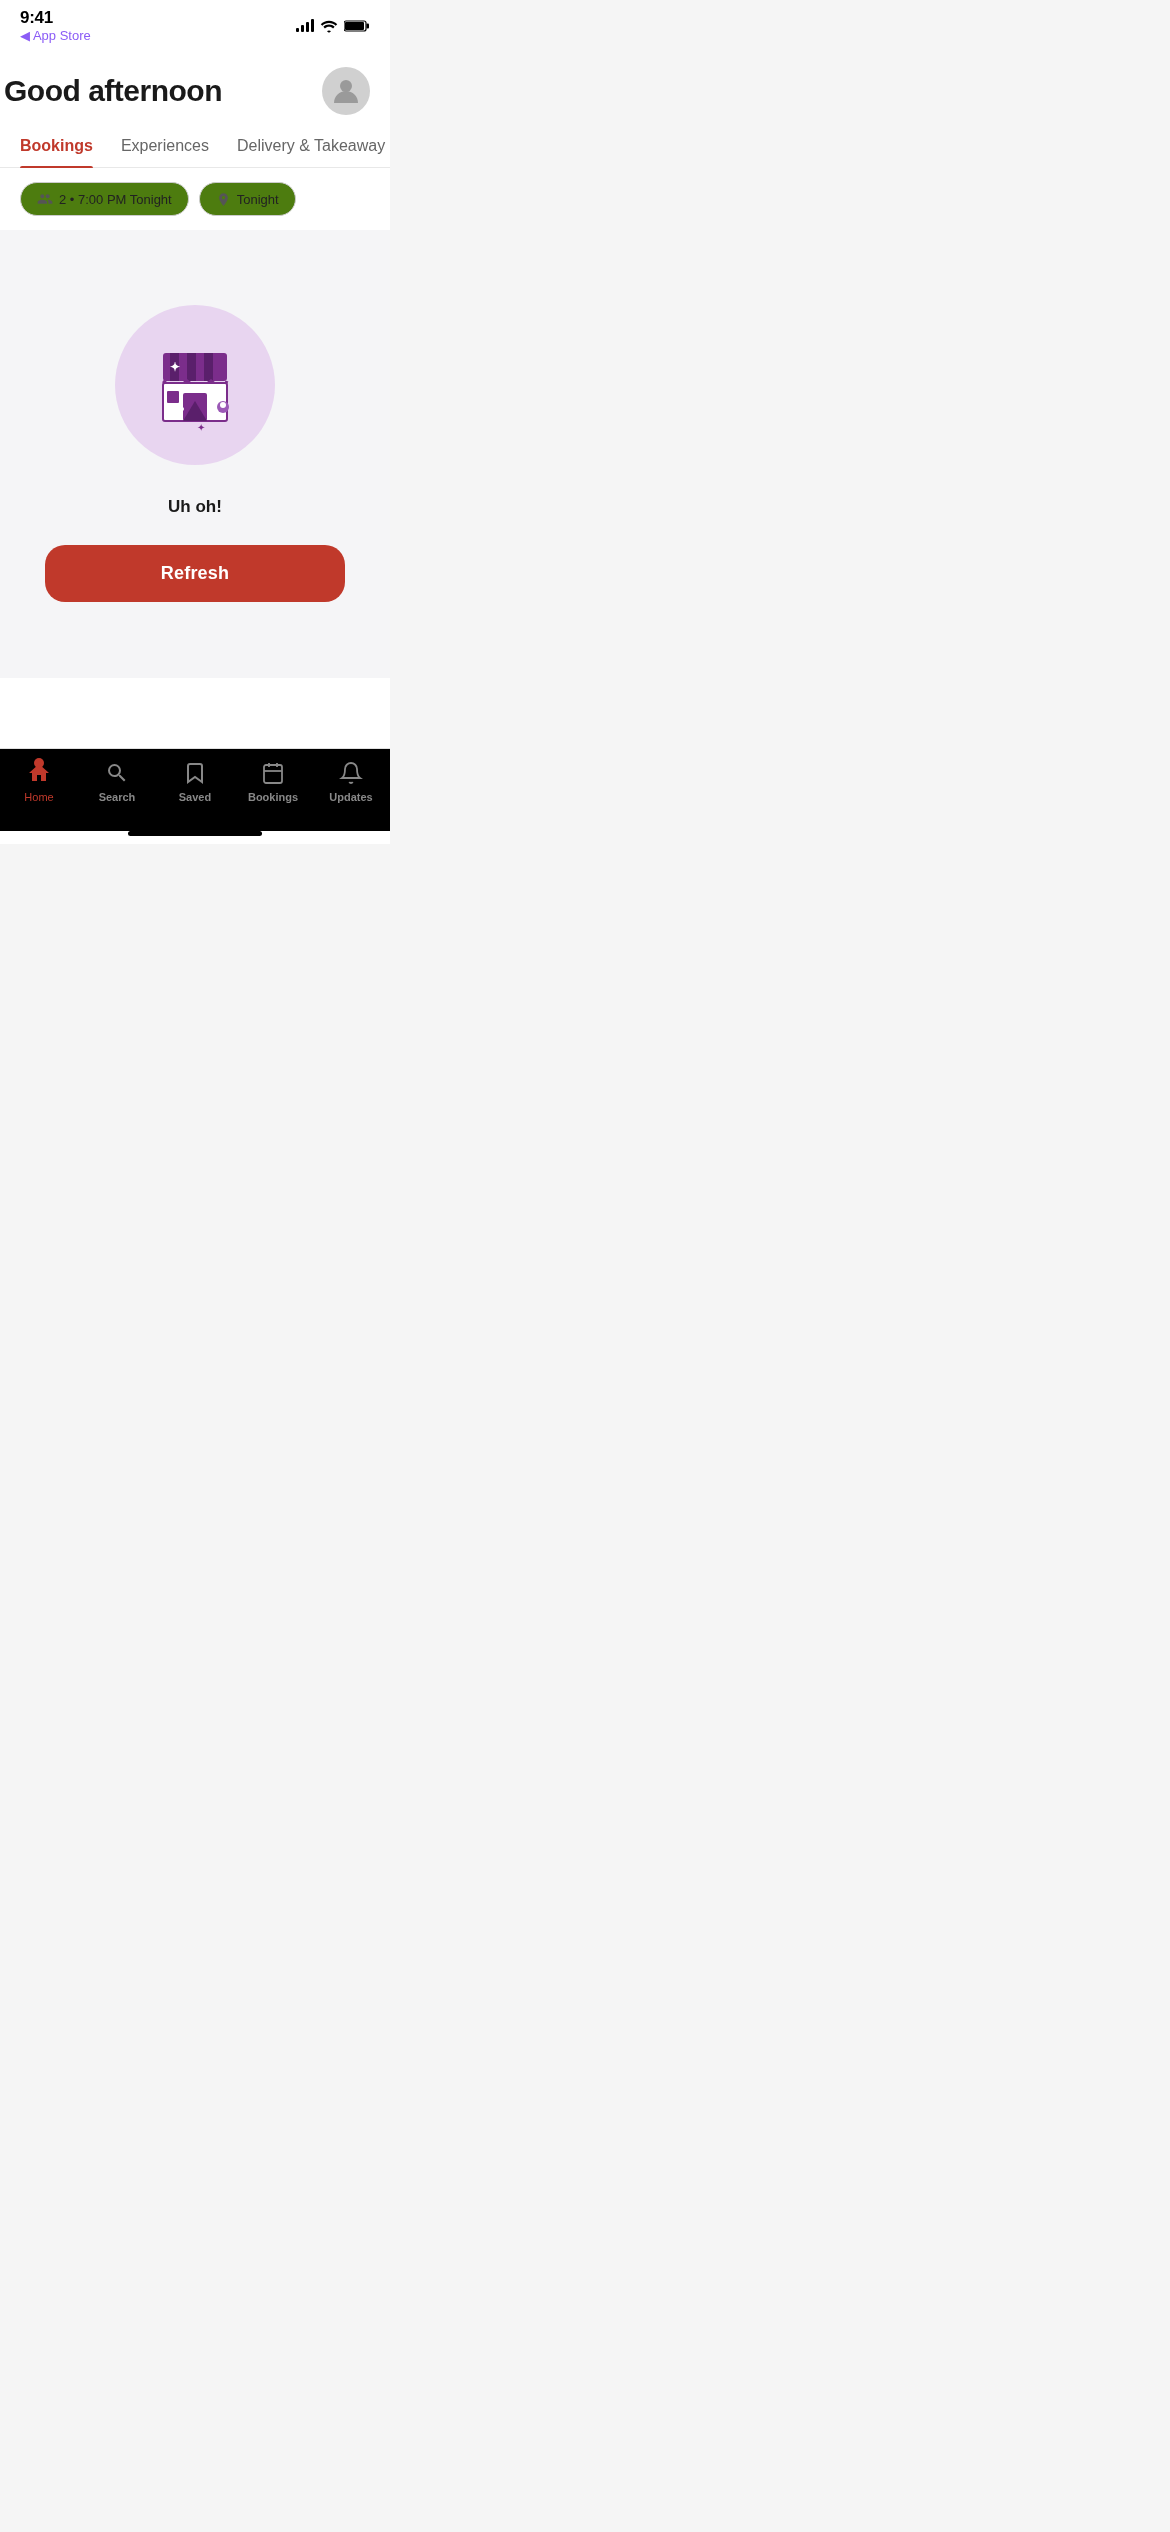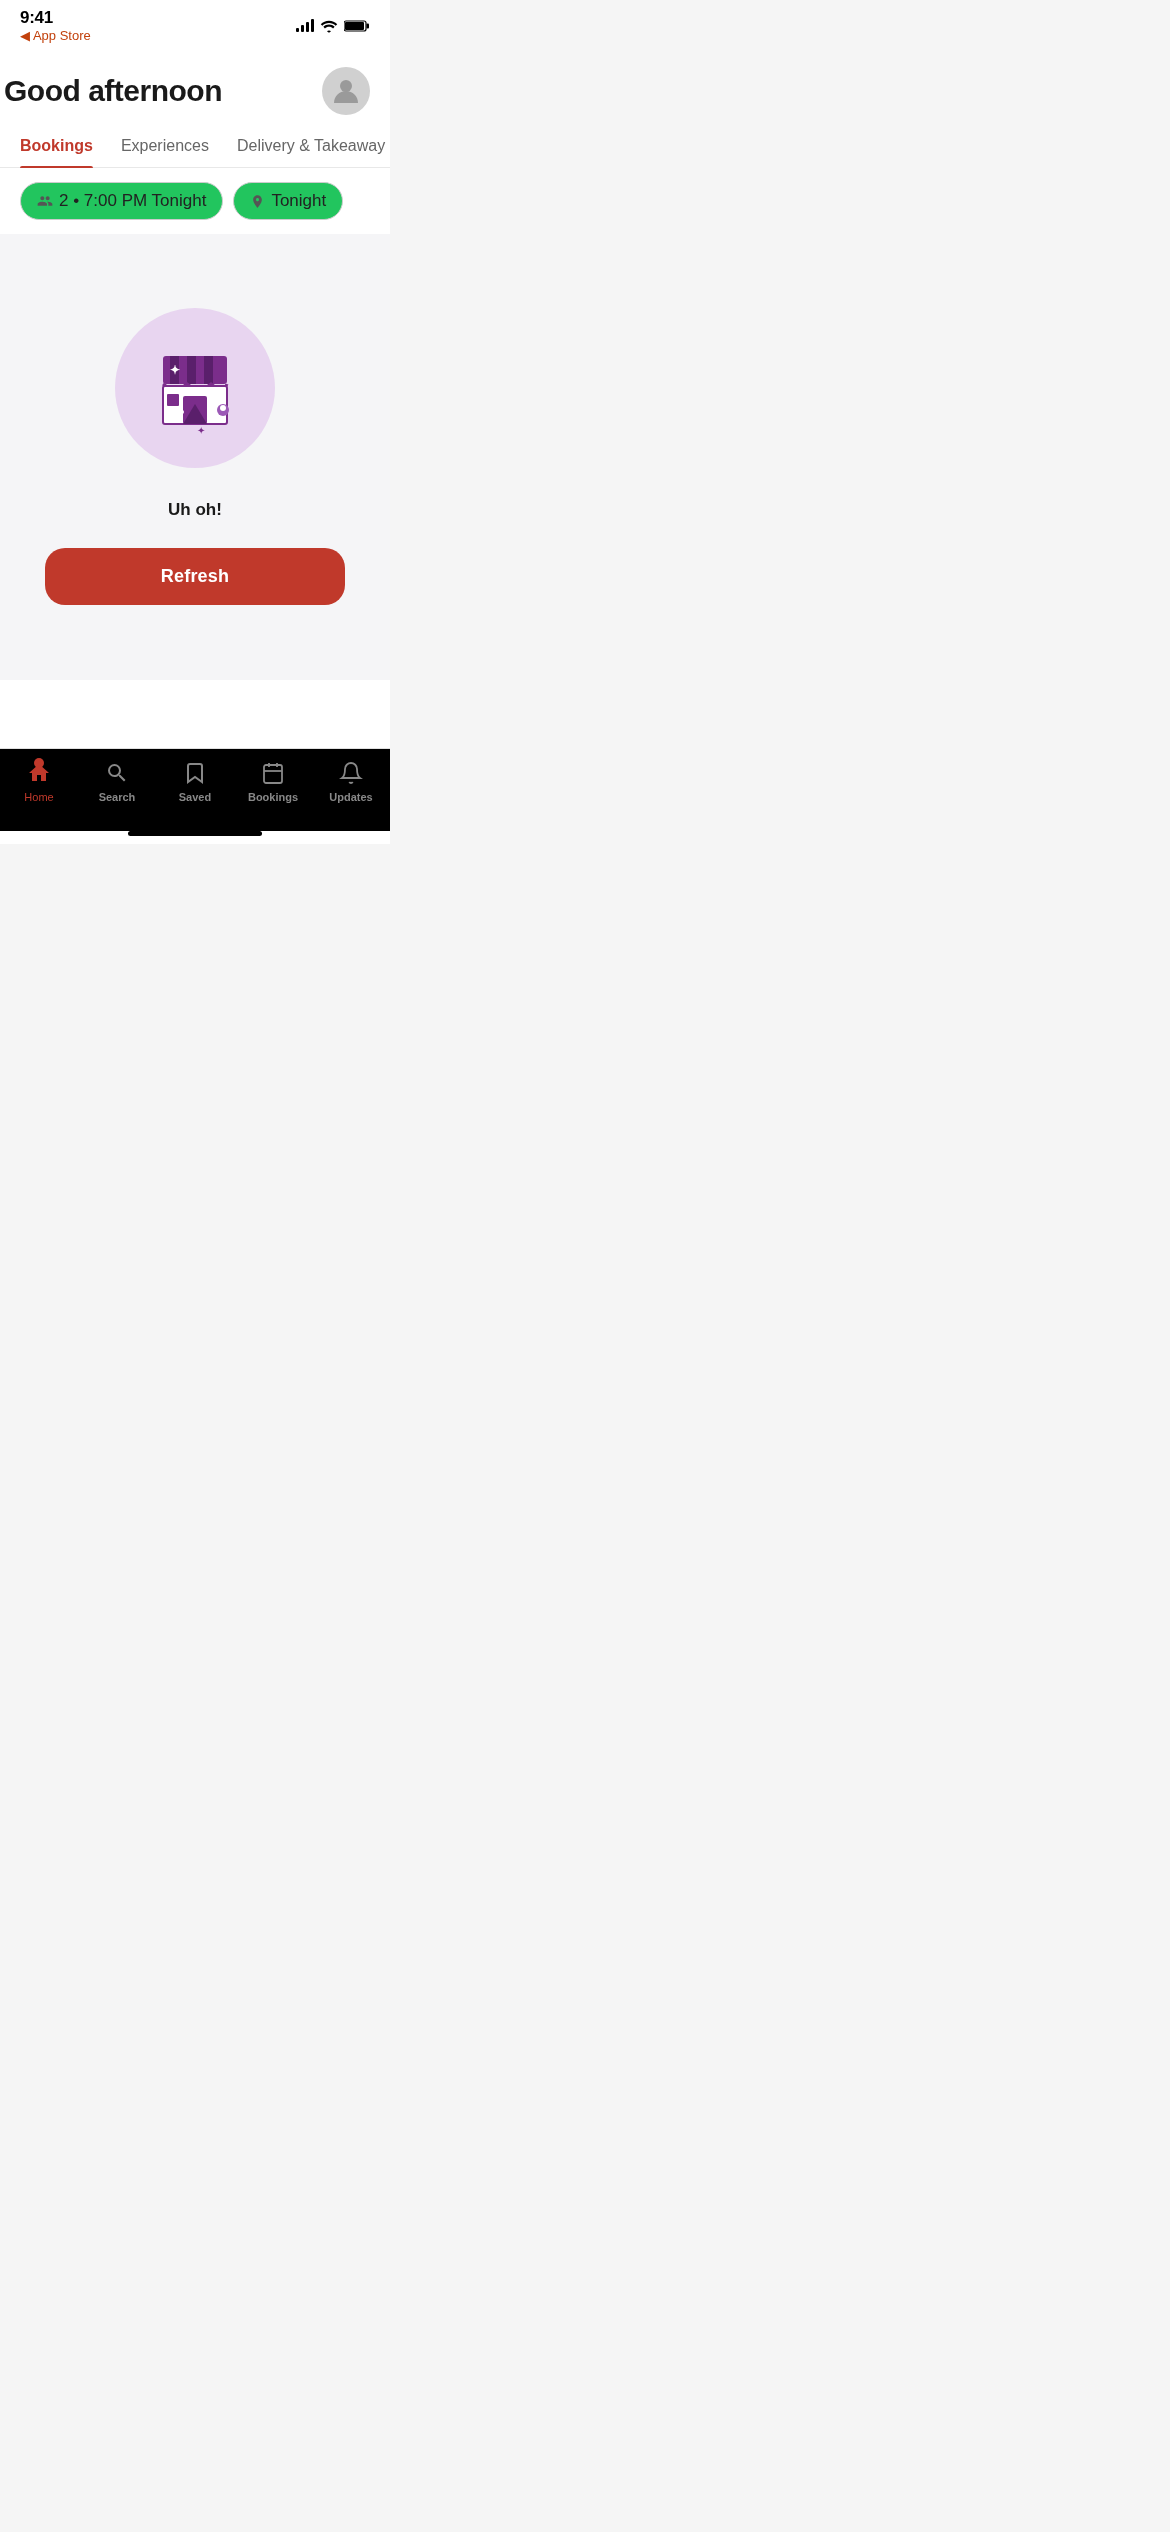--- a/index.html
+++ b/index.html
@@ -41,21 +41,21 @@
 
     .status-time {
       font-size: 17px;
       font-weight: 600;
       color: #000;
       letter-spacing: -0.3px;
     }
 
     .status-back {
       font-size: 13px;
-      color: #c2410c;
+      color: #8b5cf6;
       display: flex;
       align-items: center;
       gap: 3px;
     }
 
     .status-right {
       display: flex;
       align-items: center;
       gap: 6px;
     }
@@ -148,22 +148,22 @@
       background: #fff;
     }
 
     .filter-btn {
       display: flex;
       align-items: center;
       gap: 6px;
       padding: 8px 16px;
       border: 1.5px solid #ccc;
       border-radius: 22px;
-      background: #22c55e;
-      font-size: 17px;
+      background: #4d7c0f;
+      font-size: 13px;
       color: #222;
       cursor: pointer;
       font-weight: 400;
     }
 
     .filter-btn svg {
       fill: #555;
     }
 
     

